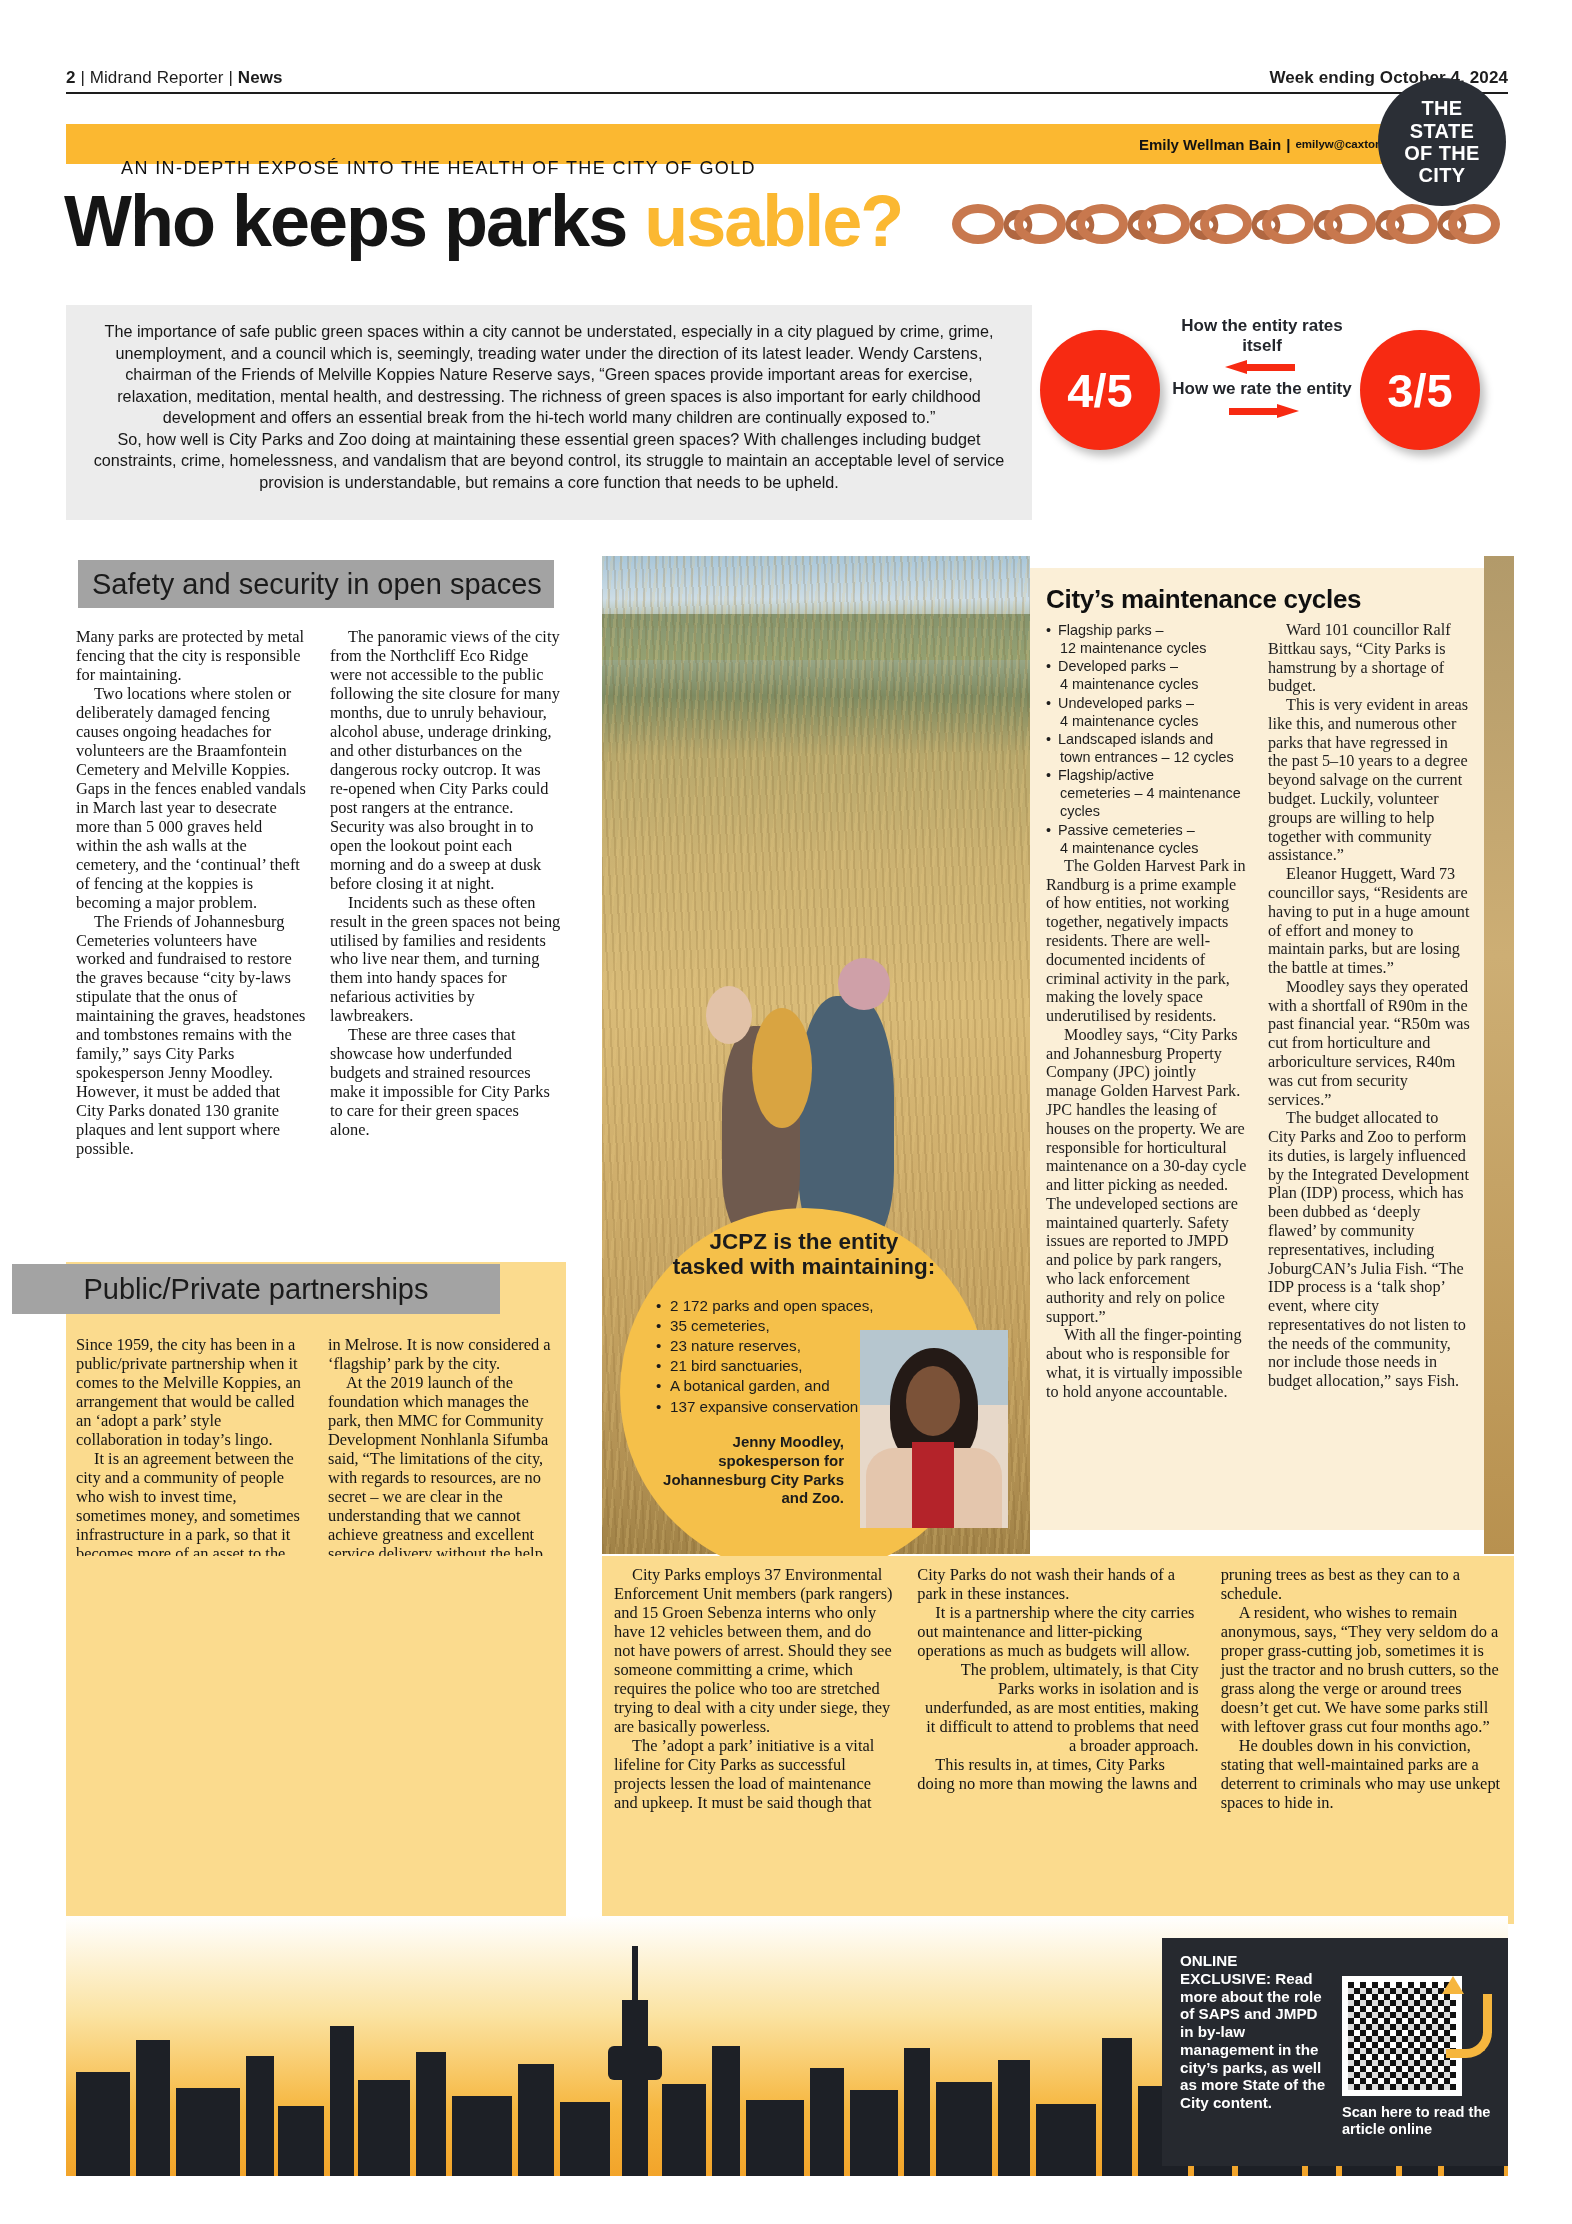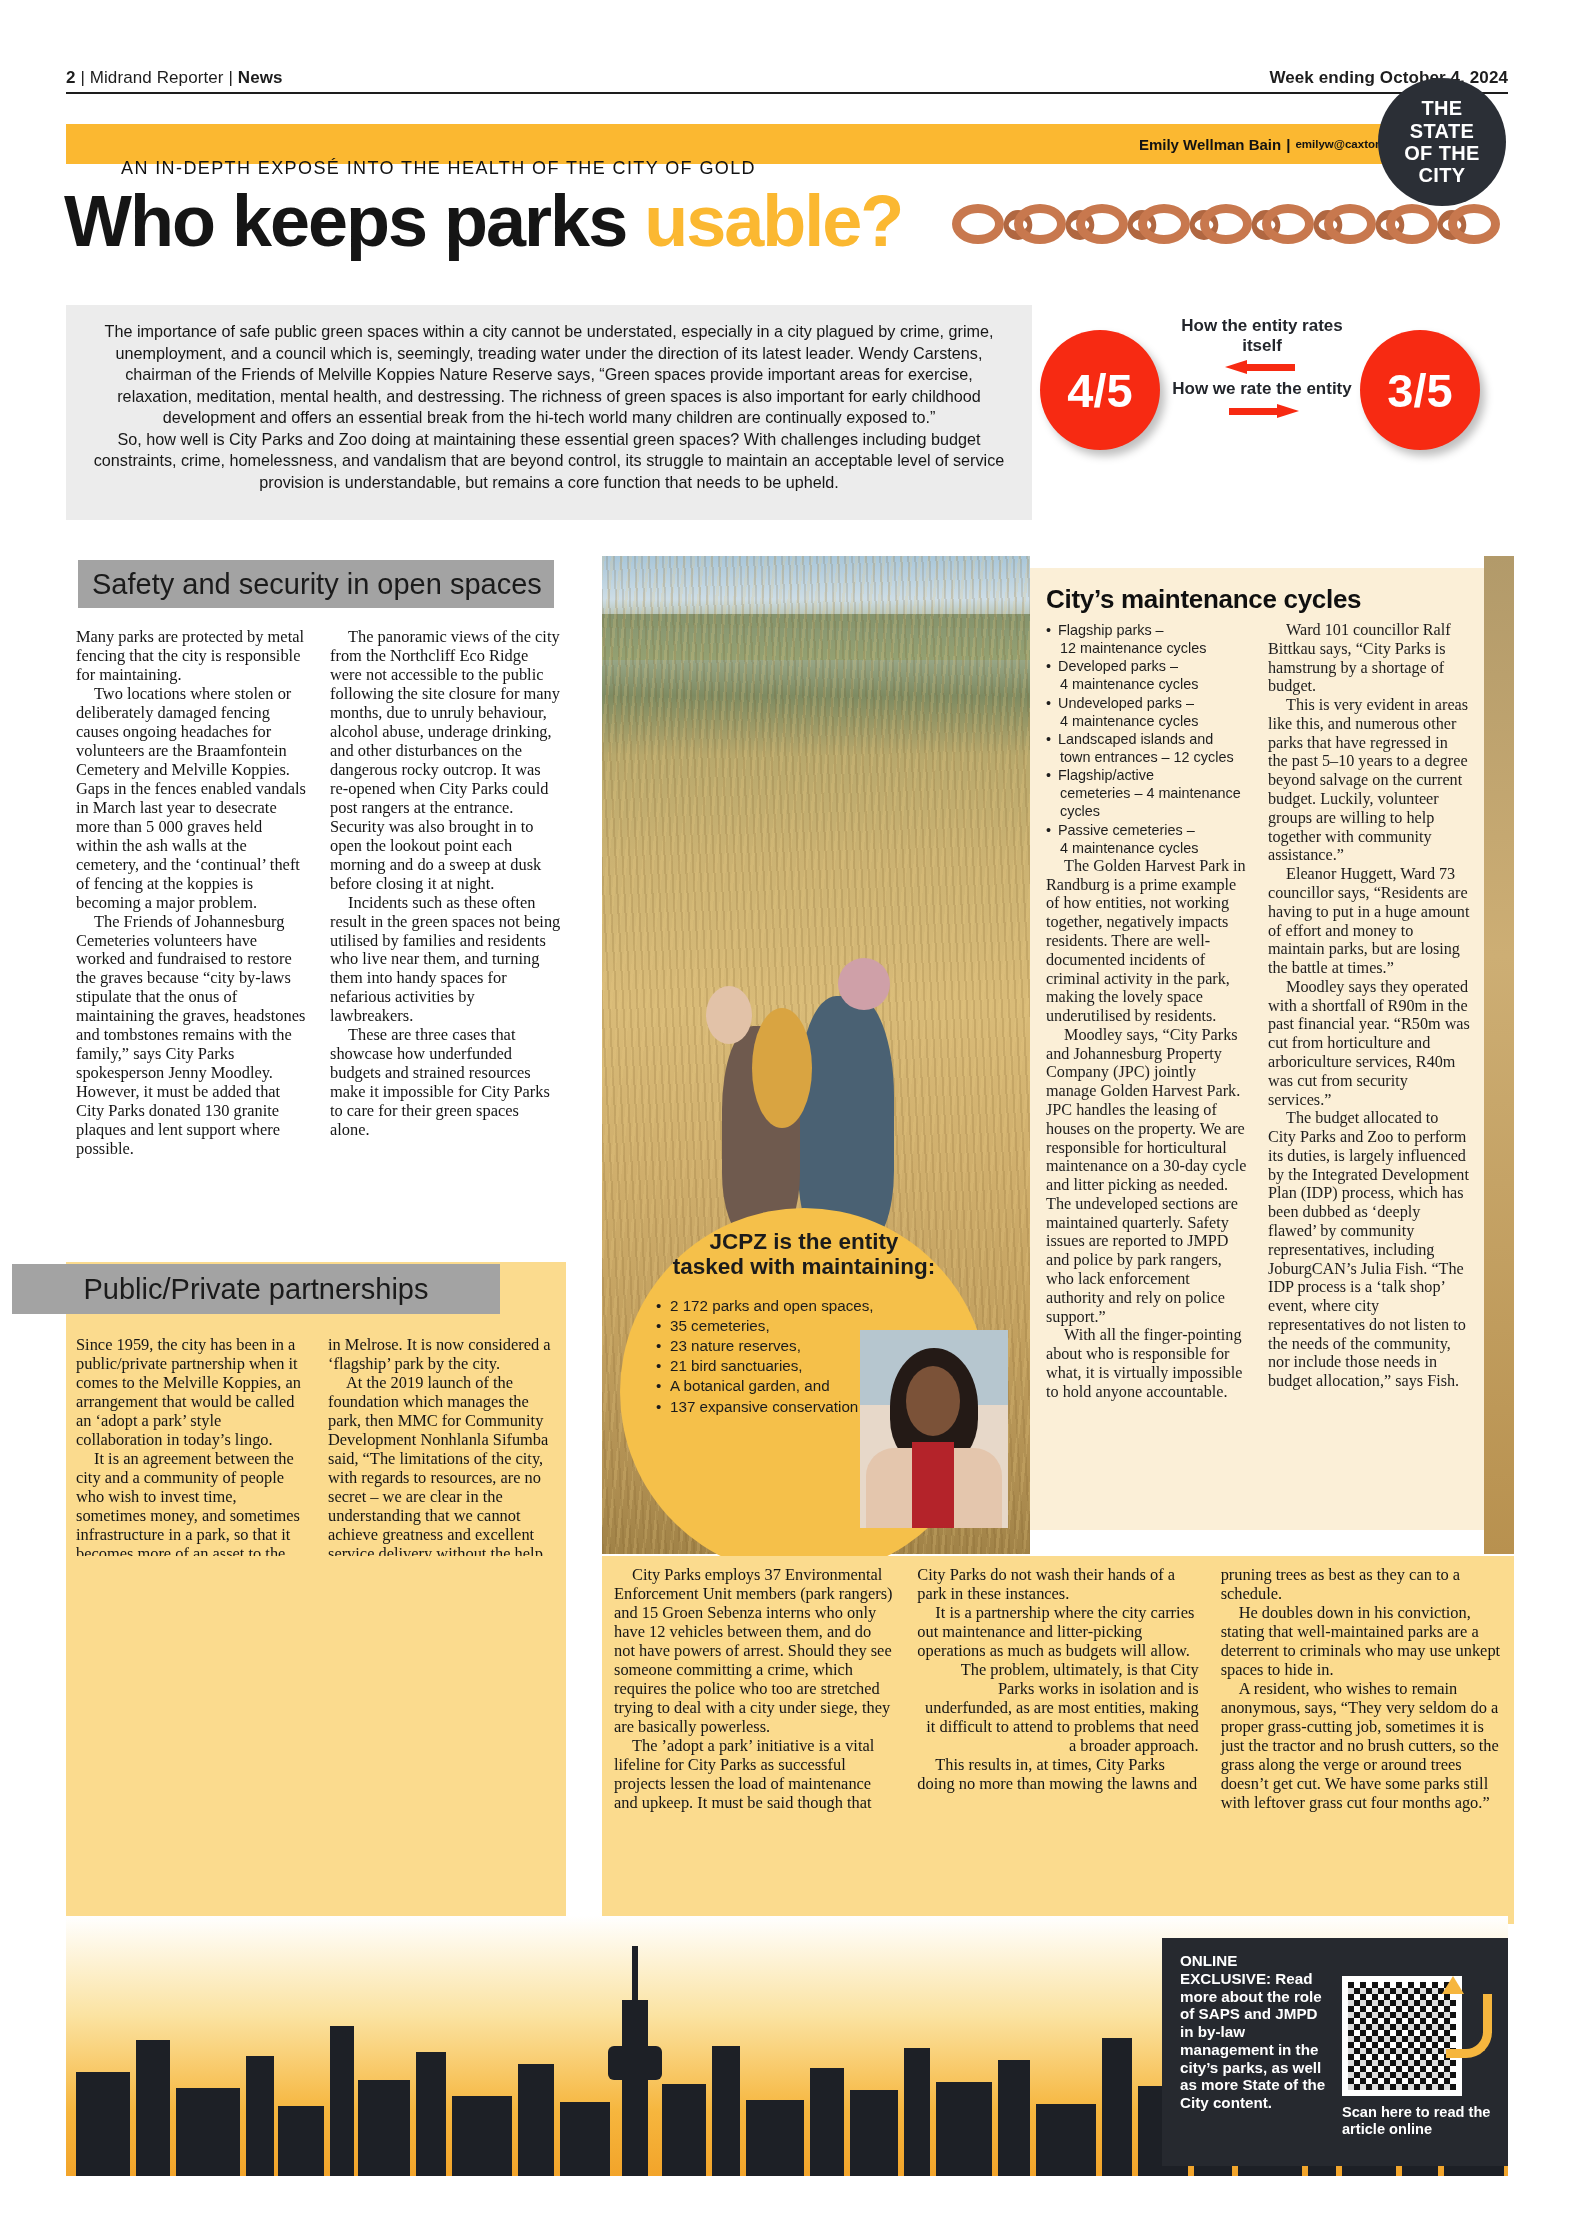--- a/index.html
+++ b/index.html
@@ -401,20 +401,21 @@
       <div>tasked with maintaining:</div>
     </div>
     <ul>
       <li>2 172 parks and open spaces,</li>
       <li>35 cemeteries,</li>
       <li>23 nature reserves,</li>
       <li>21 bird sanctuaries,</li>
       <li>A botanical garden, and</li>
       <li>137 expansive conservation areas.</li>
     </ul>
+    <div class="credit">Jenny Moodley, spokesperson for Johannesburg City Parks and Zoo.</div>
   </div>
   <div class="moodley-photo">
     <div class="hair"></div>
     <div class="face2"></div>
     <div class="jacket"></div>
     <div class="scarf"></div>
   </div>
 
   <div class="cycles-edge"></div>
   <div class="cycles">
@@ -460,22 +461,22 @@
   </div>
 
   <div class="left-band"></div>
   <div class="band"></div>
   <div class="band-cols">
     <p class="ind">City Parks employs 37 Environmental Enforcement Unit members (park rangers) and 15 Groen Sebenza interns who only have 12 vehicles between them, and do not have powers of arrest. Should they see someone committing a crime, which requires the police who too are stretched trying to deal with a city under siege, they are basically powerless.</p>
     <p class="ind">The ’adopt a park’ initiative is a vital lifeline for City Parks as successful projects lessen the load of maintenance and upkeep. It must be said though that City Parks do not wash their hands of a park in these instances.</p>
     <p class="ind">It is a partnership where the city carries out maintenance and litter-picking operations as much as budgets will allow.</p>
     <p class="ind tower">The problem, ultimately, is that City Parks works in isolation and is underfunded, as are most entities, making it difficult to attend to problems that need a broader approach.</p>
     <p class="ind">This results in, at times, City Parks doing no more than mowing the lawns and pruning trees as best as they can to a schedule.</p>
+    <p class="ind">A resident, who wishes to remain anonymous, says, “They very seldom do a proper grass-cutting job, sometimes it is just the tractor and no brush cutters, so the grass along the verge or around trees doesn’t get cut. We have some parks still with leftover grass cut four months ago.”</p>
     <p class="ind">He doubles down in his conviction, stating that well-maintained parks are a deterrent to criminals who may use unkept spaces to hide in.</p>
-    <p class="ind">A resident, who wishes to remain anonymous, says, “They very seldom do a proper grass-cutting job, sometimes it is just the tractor and no brush cutters, so the grass along the verge or around trees doesn’t get cut. We have some parks still with leftover grass cut four months ago.”</p>
   </div>
 
   <div class="skyline">
     <div class="sil" style="left:10px;width:54px;height:104px"></div>
     <div class="sil" style="left:70px;width:34px;height:136px"></div>
     <div class="sil" style="left:110px;width:64px;height:88px"></div>
     <div class="sil" style="left:180px;width:28px;height:120px"></div>
     <div class="sil" style="left:212px;width:46px;height:70px"></div>
     <div class="sil" style="left:264px;width:24px;height:150px"></div>
     <div class="sil" style="left:292px;width:52px;height:96px"></div>

